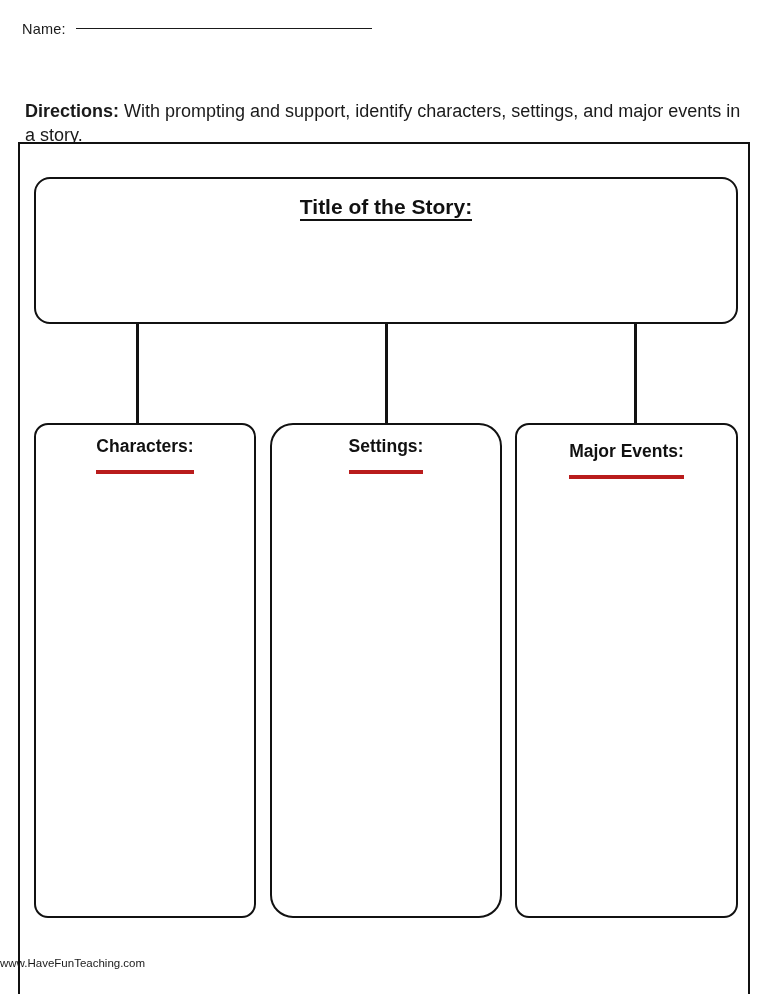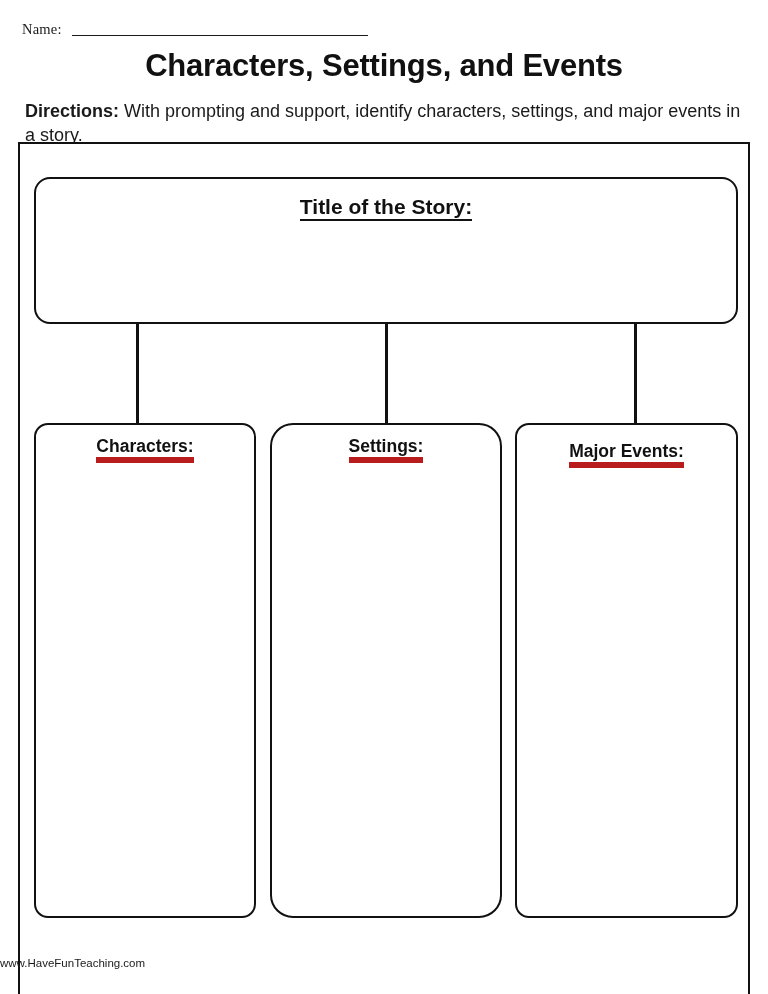--- a/index.html
+++ b/index.html
@@ -23,23 +23,22 @@
     box-sizing: border-box;
     padding: 0;
   }
 
   
   .name-row {
     position: absolute;
     top: 22px;
     left: 22px;
     display: flex;
-    align-items: flex-end;
+    align-items: center;
     gap: 10px;
-    font-family: Liberation Serif, serif;
   }
   .name-label {
     font-size: 14.5px;
     font-weight: 400;
     letter-spacing: 0.2px;
     color: #1a1a1a;
     line-height: 1;
     padding-bottom: 2px;
   }
   .name-line {
@@ -144,22 +143,22 @@
     top: 11px;
     left: 0;
     width: 100%;
     text-align: center;
     font-size: 17.5px;
     font-weight: 700;
     color: #111111;
   }
   .col-3 .col-label { top: 16px; }
   .col-label span {
-    border-bottom: 6px solid #b91c1c;
-    padding-bottom: 1px;
+    border-bottom: 4px solid #b91c1c;
+    padding-bottom: 14px;
   }
 
   
   .footer {
     position: absolute;
     top: 957px;
     left: 0;
     width: 768px;
     text-align: left;
     font-size: 11.5px;
@@ -169,21 +168,20 @@
 </head>
 <body>
 
 <div class="page">
 
   <div class="name-row">
     <div class="name-label">Name:</div>
     <div class="name-line"></div>
   </div>
 
-  <div class="title">Characters, Settings, and Events</div>
 
   <div class="directions">
     <span class="dir-label">Directions:</span><span> With prompting and support, identify characters, settings, and major events in a story.</span>
   </div>
 
   <div class="frame">
 
     <div class="story-box">
       <div class="story-box-label">
         <span>Title of the Story:</span>

